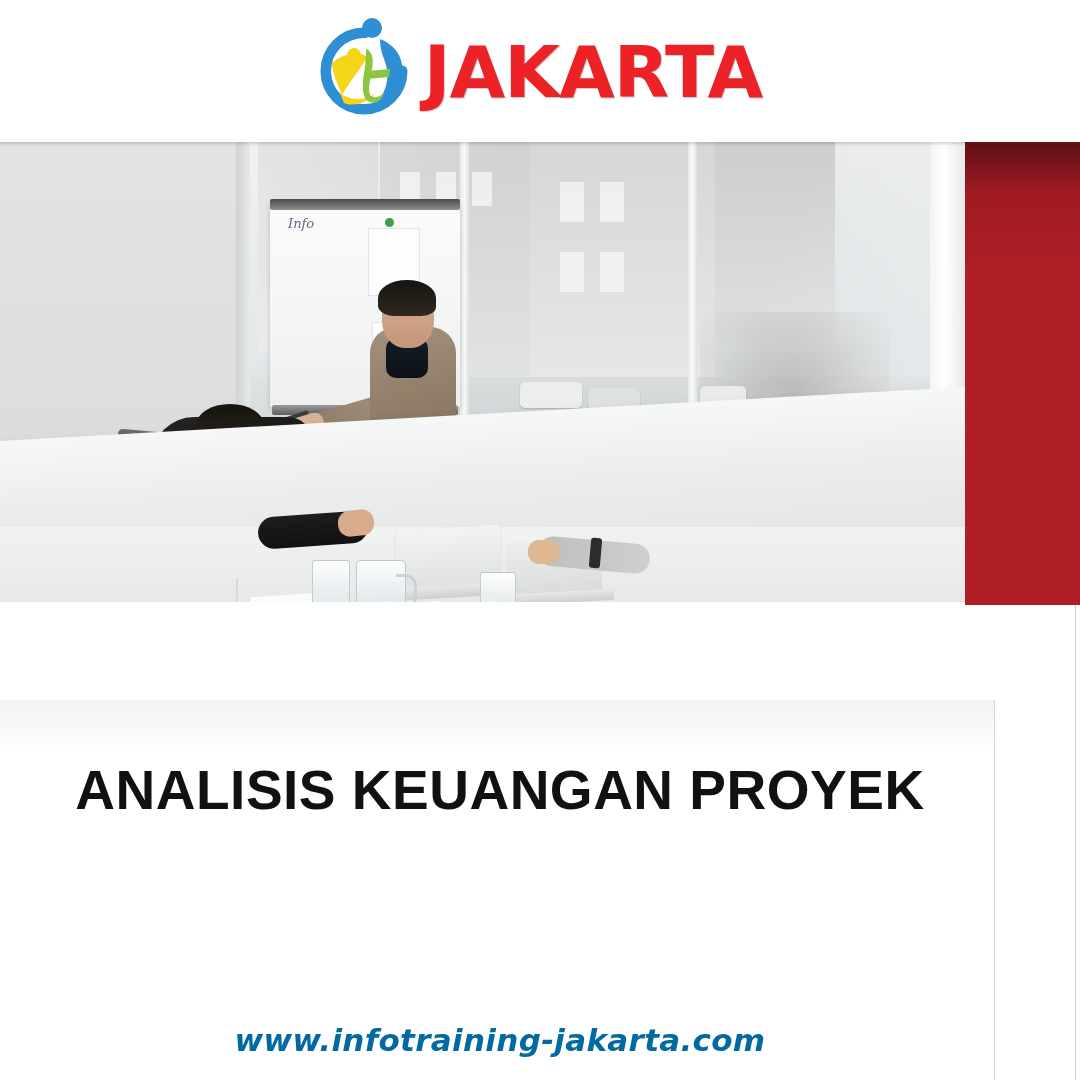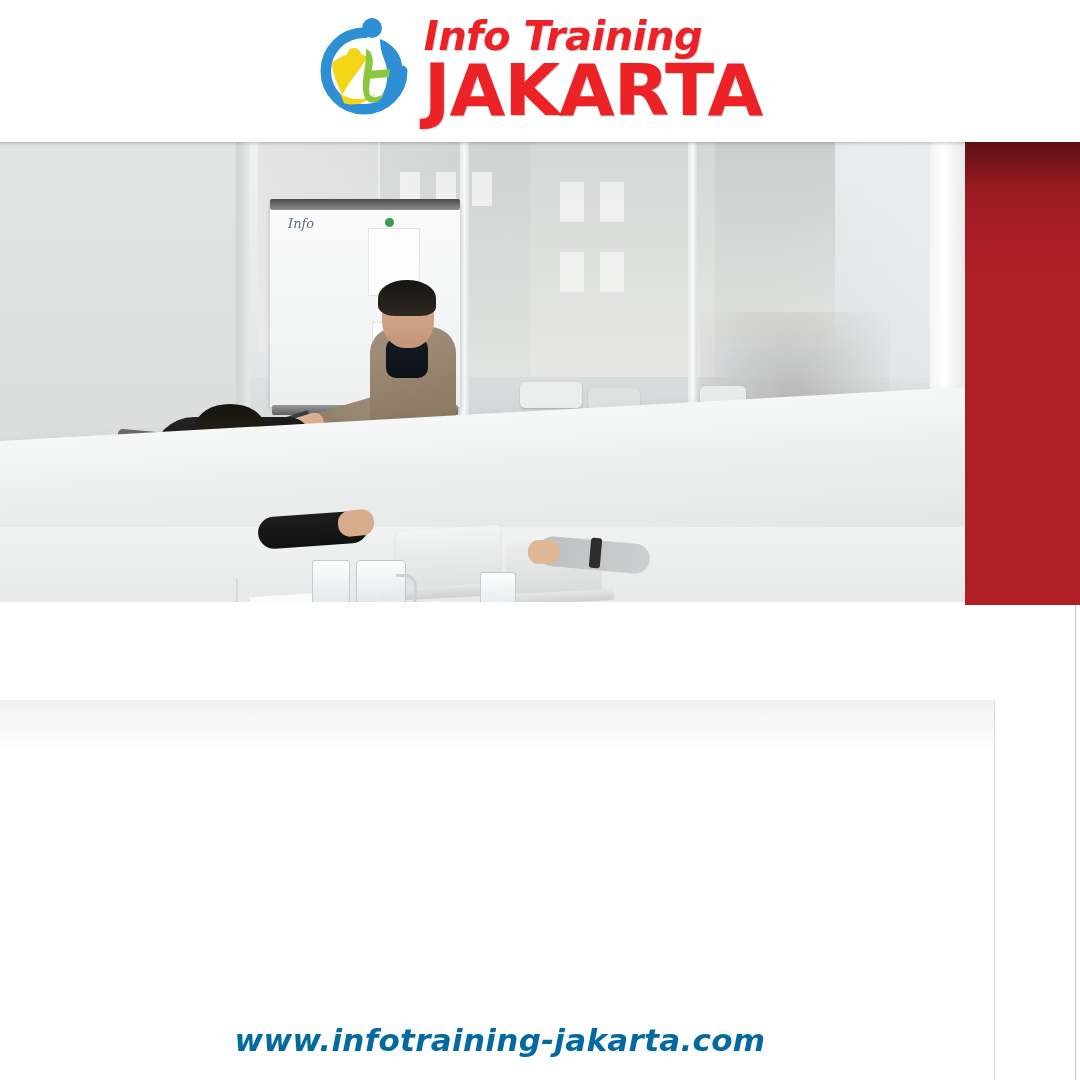--- a/index.html
+++ b/index.html
@@ -292,21 +292,20 @@
           <path d="M22 48 C32 38 50 36 58 42 C50 54 40 66 32 80 C28 70 22 58 22 48 Z" fill="#f5d518"></path>
           <path d="M30 78 C40 86 56 86 66 78 C58 88 44 92 34 88 Z" fill="#f5d518"></path>
 
           <path d="M56 34 C62 36 64 44 62 54 C60 66 58 74 60 80 C64 84 70 82 74 78 C72 86 64 90 58 86 C52 82 52 70 54 58 C56 48 56 40 56 34 Z" fill="#8cc63f"></path>
           <path d="M58 56 L80 54 L79 62 L57 64 Z" fill="#8cc63f"></path>
 
           <circle cx="44" cy="40" r="7" fill="#f5d518"></circle>
         </svg>
       </div>
       <div class="logo-words">
-        <span class="logo-line1">Info Training</span>
         <span class="logo-line2">JAKARTA</span>
       </div>
     </div>
   </div>
 
   <div class="photo">
     <div class="window-wall"></div>
 
     <div class="bldg b1"></div>
     <div class="bldg b2"></div>
@@ -403,19 +402,20 @@
     <div class="jug"></div>
     <div class="jug-handle"></div>
     <div class="table-seam" style="left:236px;top:436px;width:2px;height:24px;"></div>
   </div>
   <div class="photo-shadow-top"></div>
 
   <div class="red-band"></div>
 
 
   <div class="title-wrap">
+    <div class="title-line">ANALISIS KEUANGAN PROYEK</div>
   </div>
 
   <div class="footer">
     <span class="footer-url">www.infotraining-jakarta.com</span>
   </div>
 
 </div>
 
 </body></html>

